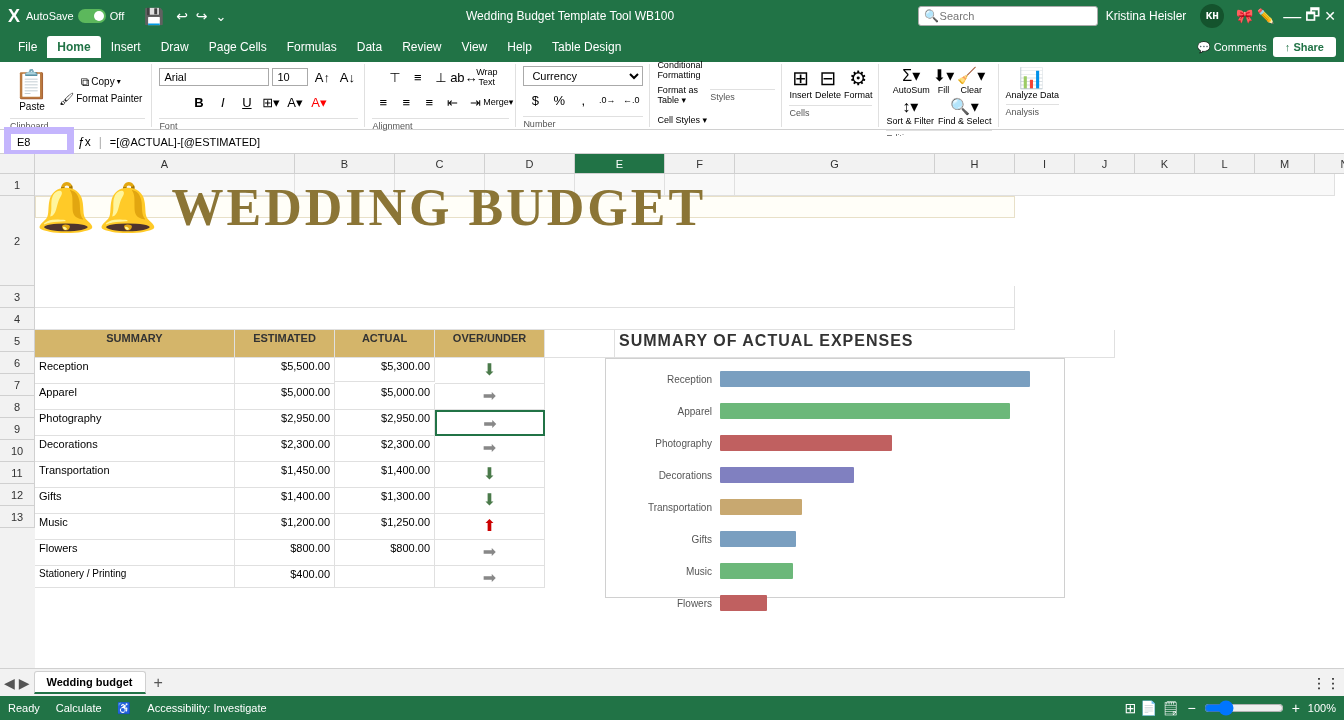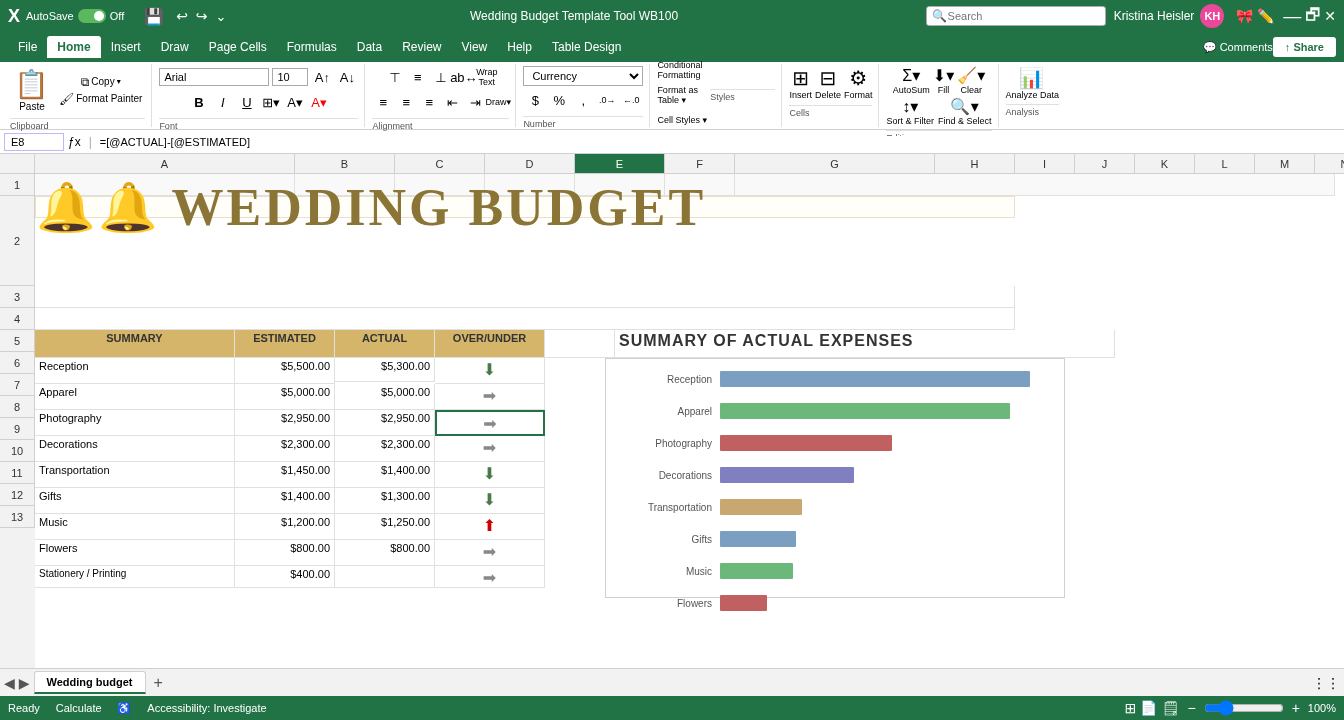--- a/index.html
+++ b/index.html
@@ -38,21 +38,21 @@
     .font-size-box { border: 1px solid #aaa; padding: 2px 4px; font-size: 11px; width: 36px; background: #fff; }
     .format-btn { display: inline-flex; align-items: center; justify-content: center; width: 22px; height: 22px; border: none; background: none; cursor: pointer; border-radius: 2px; font-size: 13px; }
 
     
     .number-dropdown { border: 1px solid #aaa; padding: 2px 4px; font-size: 11px; width: 120px; background: #fff; }
 
     
     #formula-bar {
       display: flex; align-items: center; height: 24px; border-bottom: 1px solid #d0d0d0; padding: 0 4px; background: #fff;
     }
-    .cell-ref { border: 1px solid #c4b5fd; padding: 2px 6px; font-size: 11px; width: 60px; margin-right: 4px; }
+    .cell-ref { border: 7px solid #c4b5fd; padding: 2px 6px; font-size: 11px; width: 70px; margin-right: 4px; }
     .formula-sep { color: #aaa; margin: 0 4px; }
     .formula-input { flex: 1; border: none; outline: none; font-size: 11px; padding: 0 4px; }
 
     
     #spreadsheet { display: flex; flex-direction: column; height: calc(720px - 32px - 30px - 68px - 24px - 28px - 24px); }
 
     
     #col-headers {
       display: flex; background: #f2f2f2; border-bottom: 1px solid #d0d0d0; height: 20px; flex-shrink: 0;
     }
@@ -108,24 +108,24 @@
 
     .toolbar-section-label {
       font-size: 9px; color: #555; text-align: left; width: 100%; padding-top: 2px; border-top: 1px solid #e0e0e0; margin-top: 2px;
     }
 
     .search-box {
       display: flex; align-items: center; background: #fff; border: 1px solid #aaa; border-radius: 3px; padding: 2px 6px; margin: 0 8px; width: 180px;
     }
     .search-box input { border: none; outline: none; font-size: 11px; width: 140px; }
 
-    .user-area { display: flex; align-items: center; gap: 6px; margin-left: auto; color: #fff; }
-    .user-avatar { width: 24px; height: 24px; border-radius: 50%; background: #ec4899; display: flex; align-items: center; justify-content: center; font-size: 11px; color: #fff; font-weight: bold; }
-
-    .ribbon-right { margin-left: auto; display: flex; align-items: center; }
+    .user-area { display: flex; align-items: center; gap: 14px; margin-left: auto; color: #fff; }
+    .user-avatar { width: 24px; height: 24px; border-radius: 50%; background: #14532d; display: flex; align-items: center; justify-content: center; font-size: 11px; color: #fff; font-weight: bold; font-family: Liberation Mono, monospace; }
+
+    .ribbon-right { margin-left: auto; display: flex; align-items: center; gap: 6px; }
     .share-btn { background: #fff; color: #217346; border: none; padding: 4px 12px; border-radius: 3px; font-size: 11px; cursor: pointer; font-weight: bold; }
     .comments-btn { color: #fff; font-size: 11px; cursor: pointer; background: none; border: none; }
 
     .zoom-area { display: flex; align-items: center; gap: 4px; }
     .zoom-slider { width: 80px; }
     .view-icons { display: flex; gap: 4px; }
     .view-icon { font-size: 14px; cursor: pointer; }
   </style>
 </head>
 <body>
@@ -225,21 +225,21 @@
       <button class="format-btn">⊥</button>
       <button class="format-btn">ab↔</button>
       <button class="format-btn" style="font-size:9px;">Wrap Text</button>
     </div>
     <div style="display:flex; align-items:center; gap:1px;">
       <button class="format-btn">≡</button>
       <button class="format-btn">≡</button>
       <button class="format-btn">≡</button>
       <button class="format-btn">⇤</button>
       <button class="format-btn">⇥</button>
-      <button class="format-btn" style="font-size:9px;">Draw▾</button>
+      <button class="format-btn" style="font-size:9px;">Merge▾</button>
     </div>
     <div class="toolbar-section-label">Alignment</div>
   </div>
 
   <div class="toolbar-group" style="flex-direction:column; gap:3px; padding-bottom:4px;">
     <select class="number-dropdown">
       <option>Currency</option>
     </select>
     <div style="display:flex; align-items:center; gap:2px;">
       <button class="format-btn">$</button>

